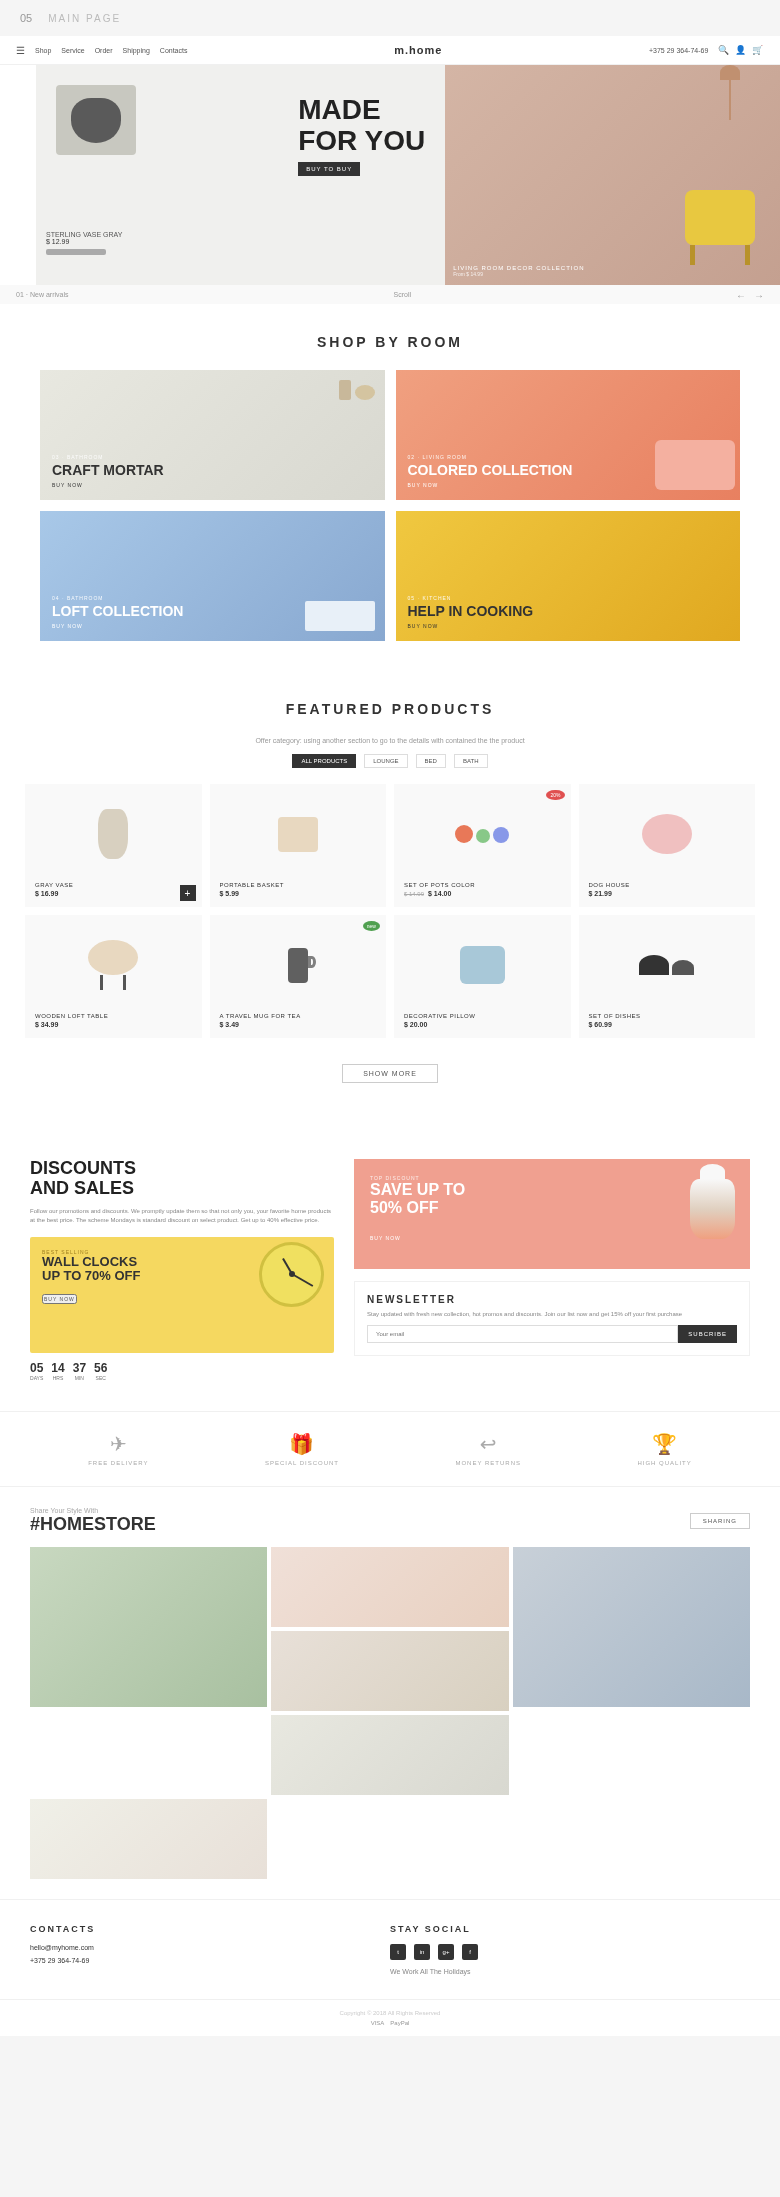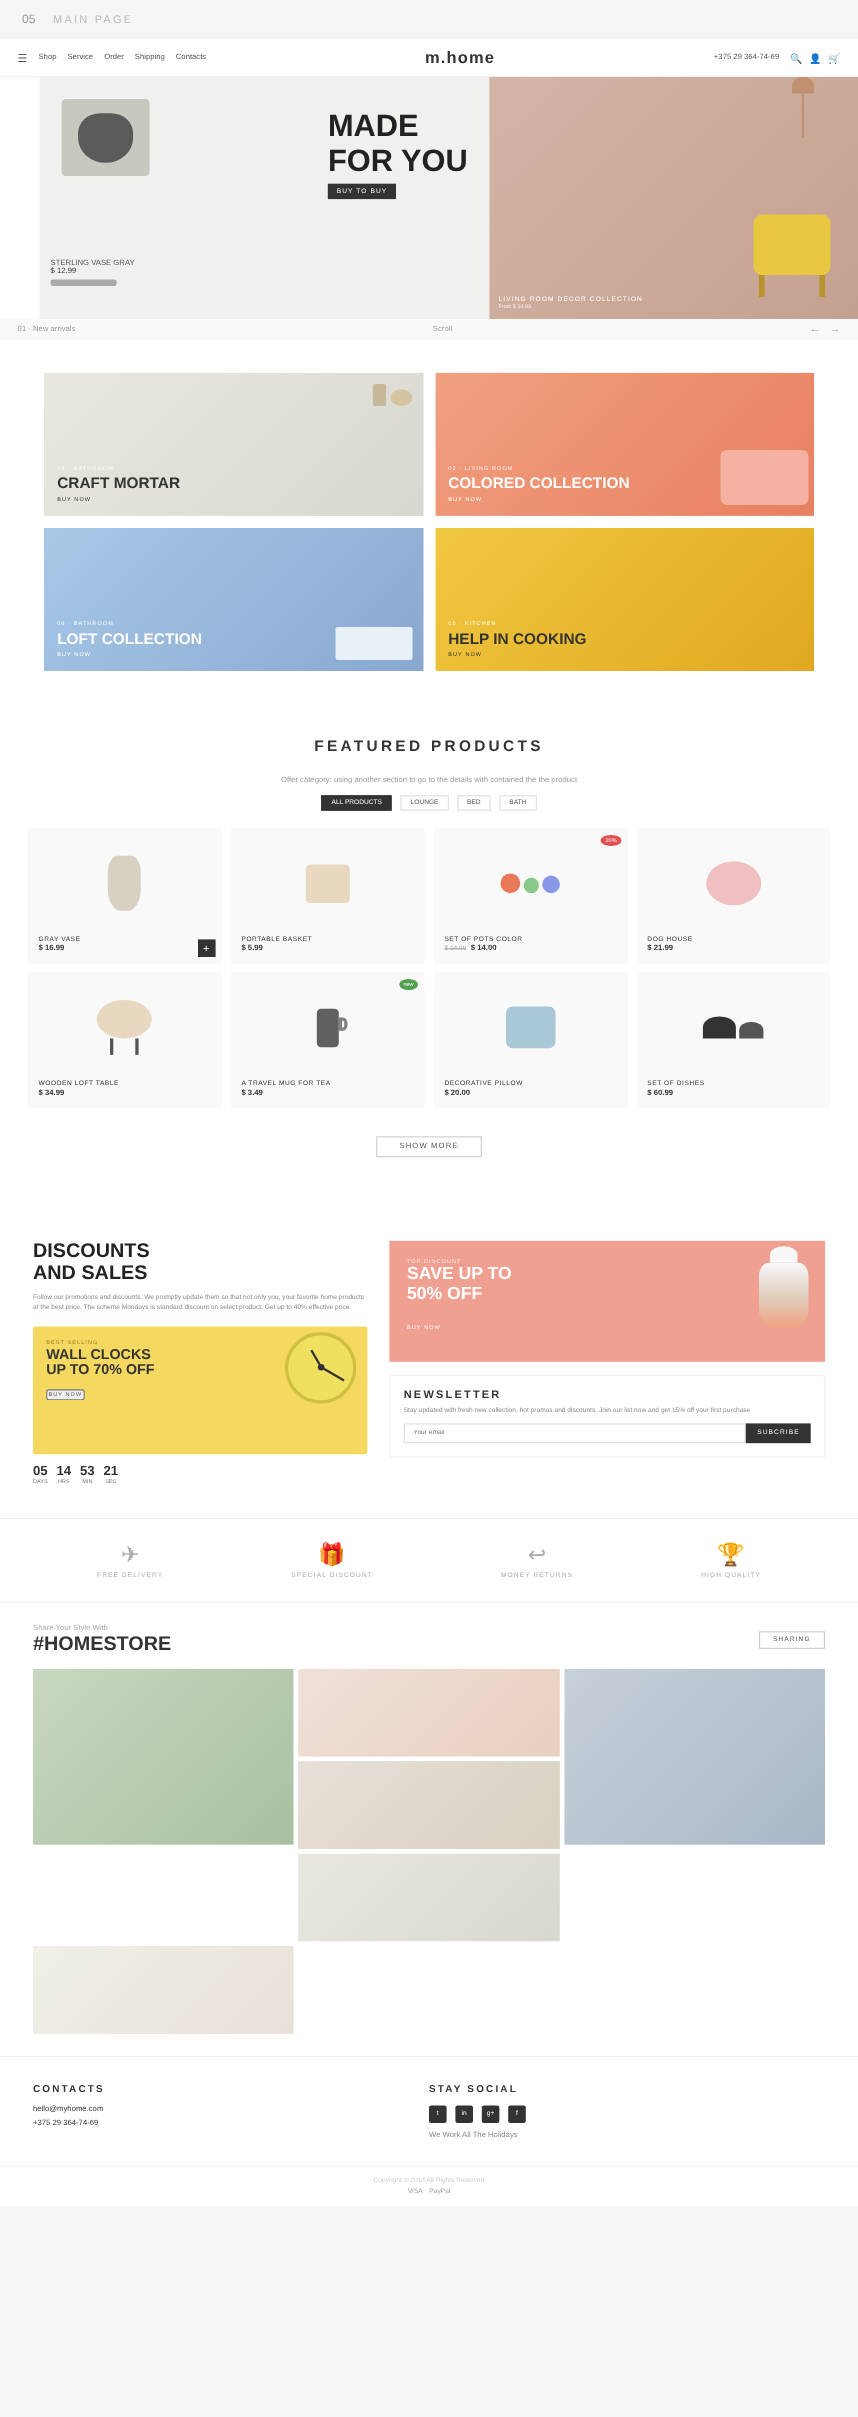--- a/index.html
+++ b/index.html
@@ -11,21 +11,21 @@
     .page-title { font-size: 10px; color: #bbb; letter-spacing: 2px; text-transform: uppercase; }
 
     
     .site-wrapper { background: #fff; width: 100%; }
 
     
     .navbar { display: flex; align-items: center; justify-content: space-between; padding: 8px 16px; background: #fff; border-bottom: 1px solid #f0f0f0; }
     .nav-left { display: flex; gap: 10px; align-items: center; }
     .nav-links { display: flex; gap: 10px; }
     .nav-links span { font-size: 7px; color: #555; cursor: pointer; }
-    .nav-logo { font-size: 15px; font-weight: bold; color: #333; letter-spacing: 1px; }
+    .nav-logo { font-size: 11px; font-weight: bold; color: #333; letter-spacing: 1px; }
     .nav-phone { font-size: 7px; color: #555; }
     .nav-icons { display: flex; gap: 6px; align-items: center; }
     .nav-icon { font-size: 9px; color: #555; cursor: pointer; }
     .hamburger { font-size: 10px; color: #555; cursor: pointer; }
 
     
     .hero { display: flex; height: 220px; margin-left: 36px; }
     .hero-left { width: 55%; background: #f0f0ee; position: relative; display: flex; flex-direction: column; justify-content: flex-end; padding: 10px; }
     .hero-product-img { position: absolute; top: 20px; left: 20px; width: 80px; height: 70px; background: #c8c8c0; border-radius: 4px; display: flex; align-items: center; justify-content: center; }
     .hero-product-shape { width: 50px; height: 45px; background: #5a5a5a; border-radius: 40% 40% 50% 50%; }
@@ -264,20 +264,21 @@
   <div class="slider-controls">
     <span class="slider-count">01 · New arrivals</span>
     <span class="slider-count">Scroll</span>
     <div class="slider-arrows">
       <span class="slider-arrow">←</span>
       <span class="slider-arrow">→</span>
     </div>
   </div>
 
   <div class="section">
+    <h2 class="section-title">SHOP BY ROOM</h2>
     <div class="room-grid">
 
       <div class="room-card room-card-craft">
         <div class="craft-items">
           <div class="craft-vase"></div>
           <div class="craft-basket"></div>
         </div>
         <span class="room-tag">03 · Bathroom</span>
         <div class="room-card-title dark">CRAFT MORTAR</div>
         <button class="room-buy-btn dark">BUY NOW</button>
@@ -438,25 +439,25 @@
       <div class="countdown">
         <div class="countdown-item">
           <span class="countdown-num">05</span>
           <span class="countdown-label">DAYS</span>
         </div>
         <div class="countdown-item">
           <span class="countdown-num">14</span>
           <span class="countdown-label">HRS</span>
         </div>
         <div class="countdown-item">
-          <span class="countdown-num">53</span>
+          <span class="countdown-num">37</span>
           <span class="countdown-label">MIN</span>
         </div>
         <div class="countdown-item">
-          <span class="countdown-num">21</span>
+          <span class="countdown-num">56</span>
           <span class="countdown-label">SEC</span>
         </div>
       </div>
     </div>
 
     <div class="discount-right">
       <div class="save-banner">
         <div class="save-vase">
           <div class="vase-neck"></div>
           <div class="vase-body"></div>

